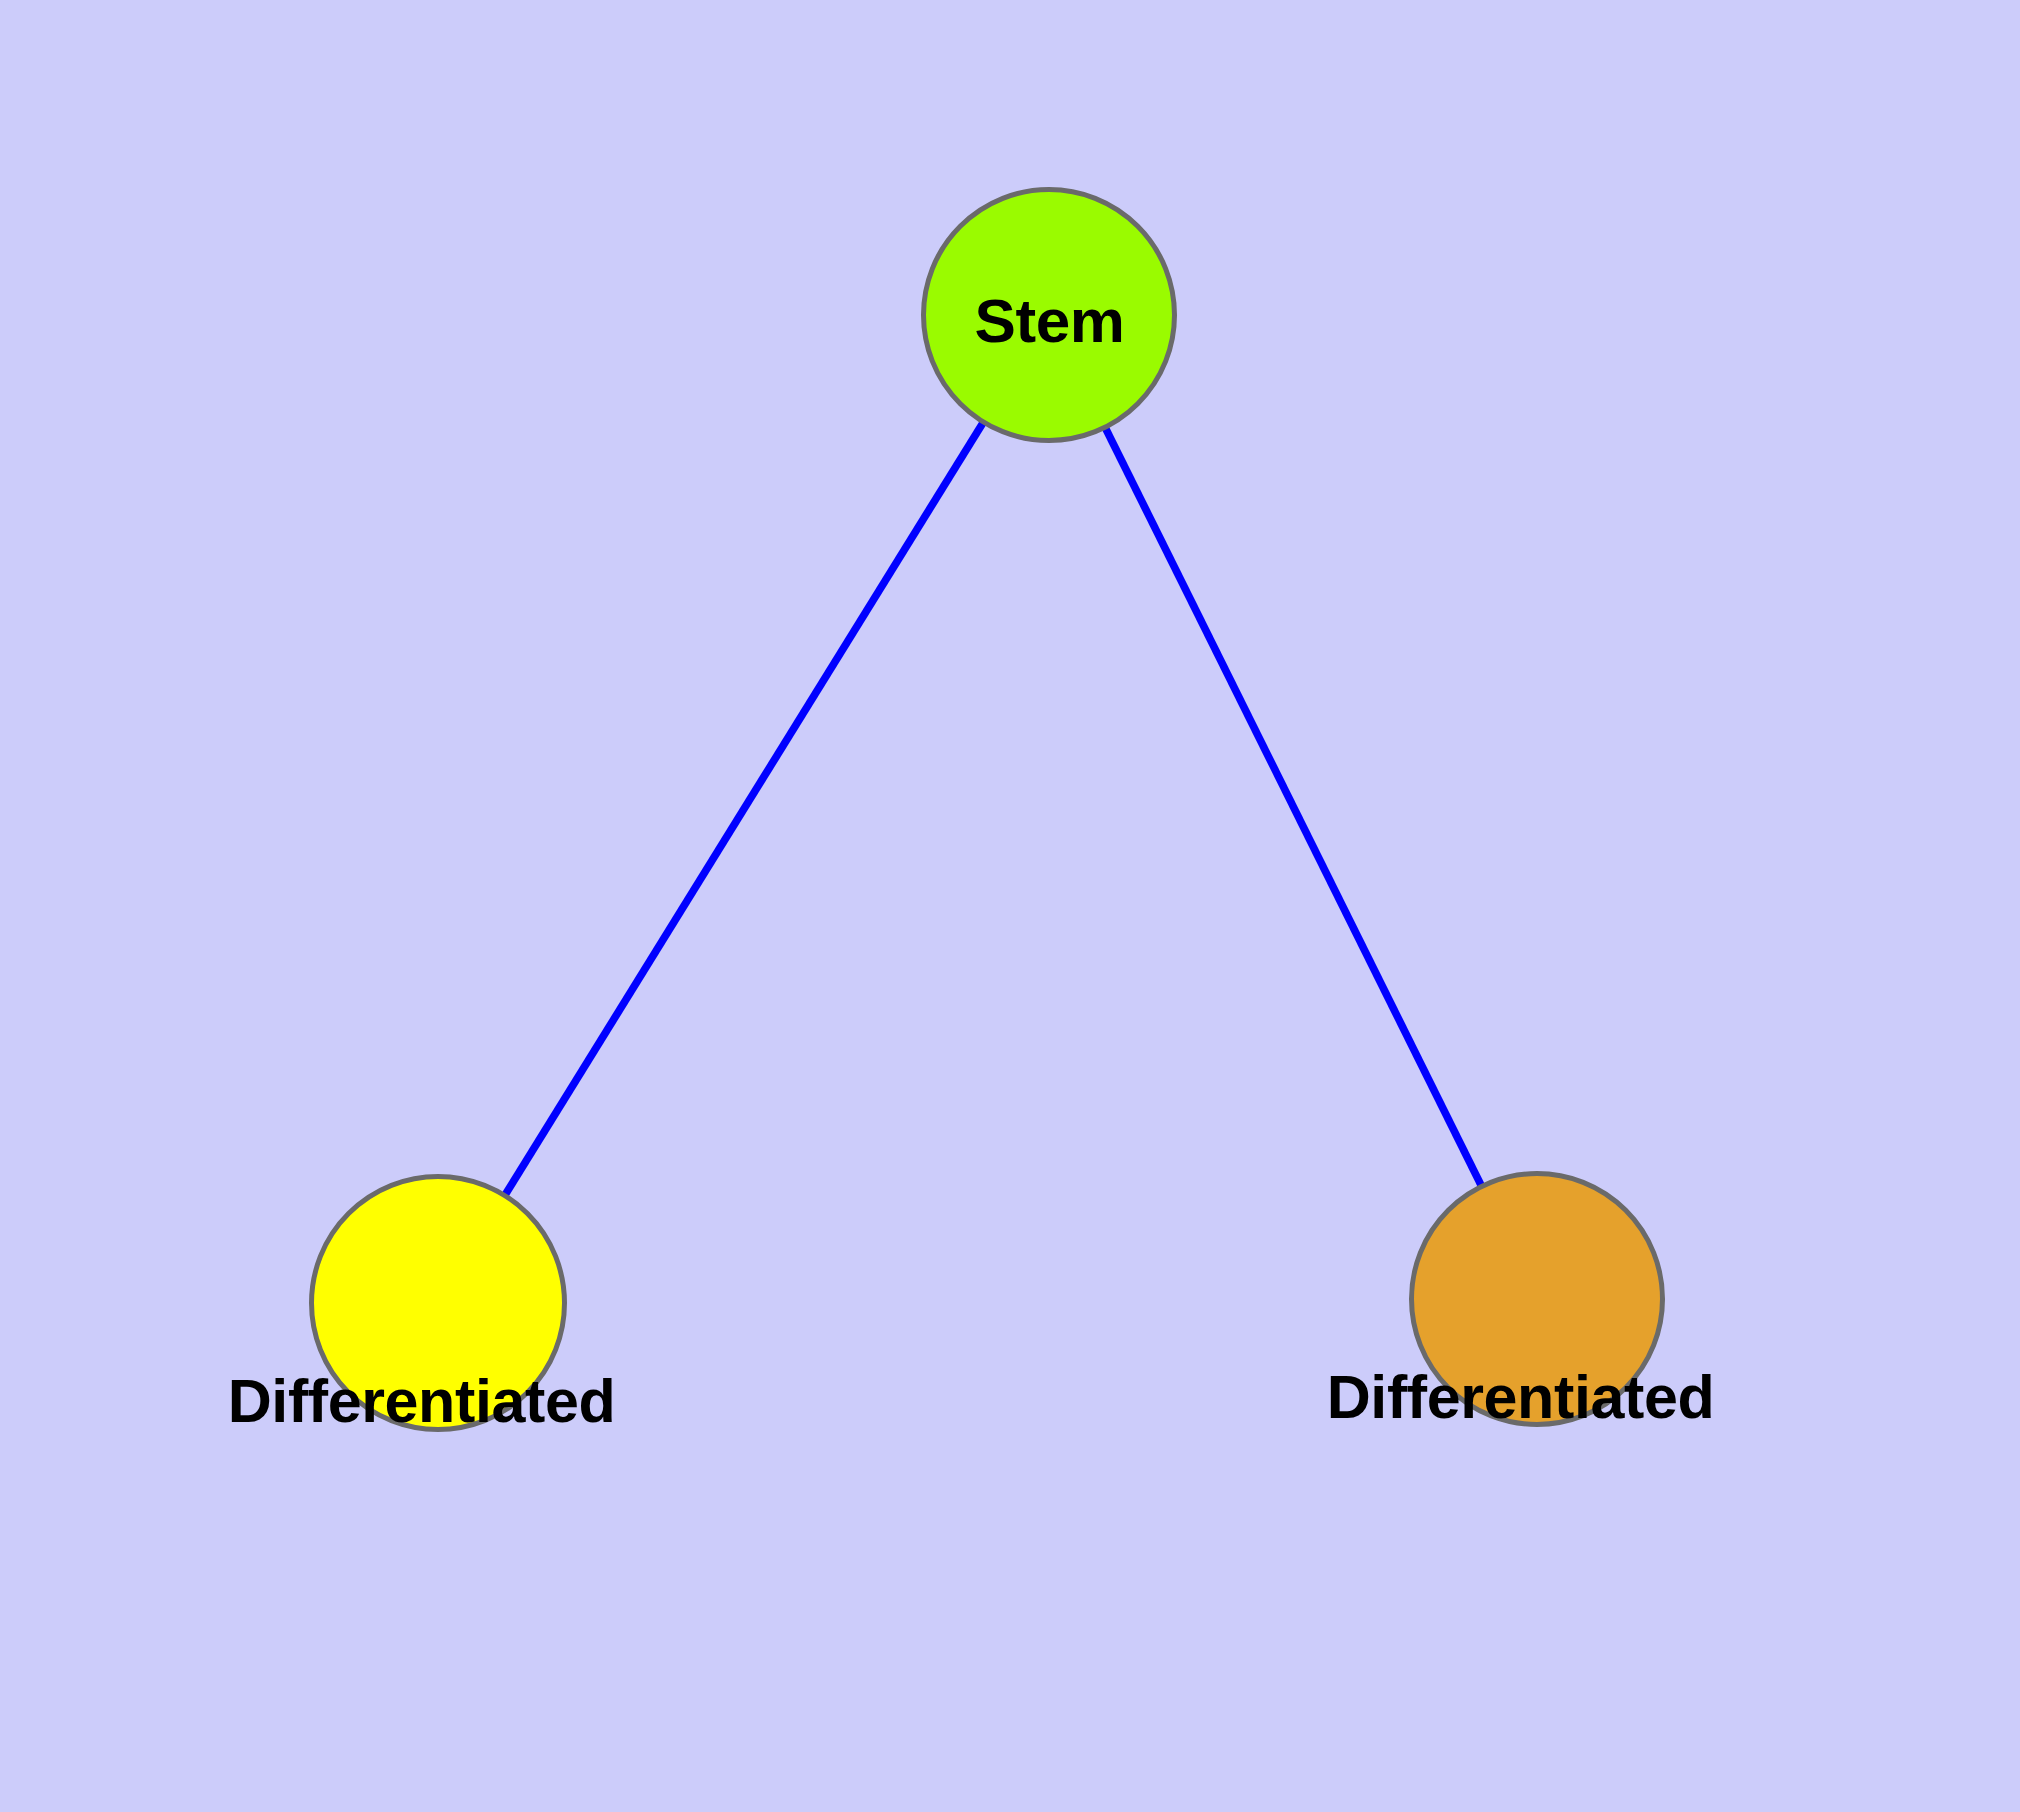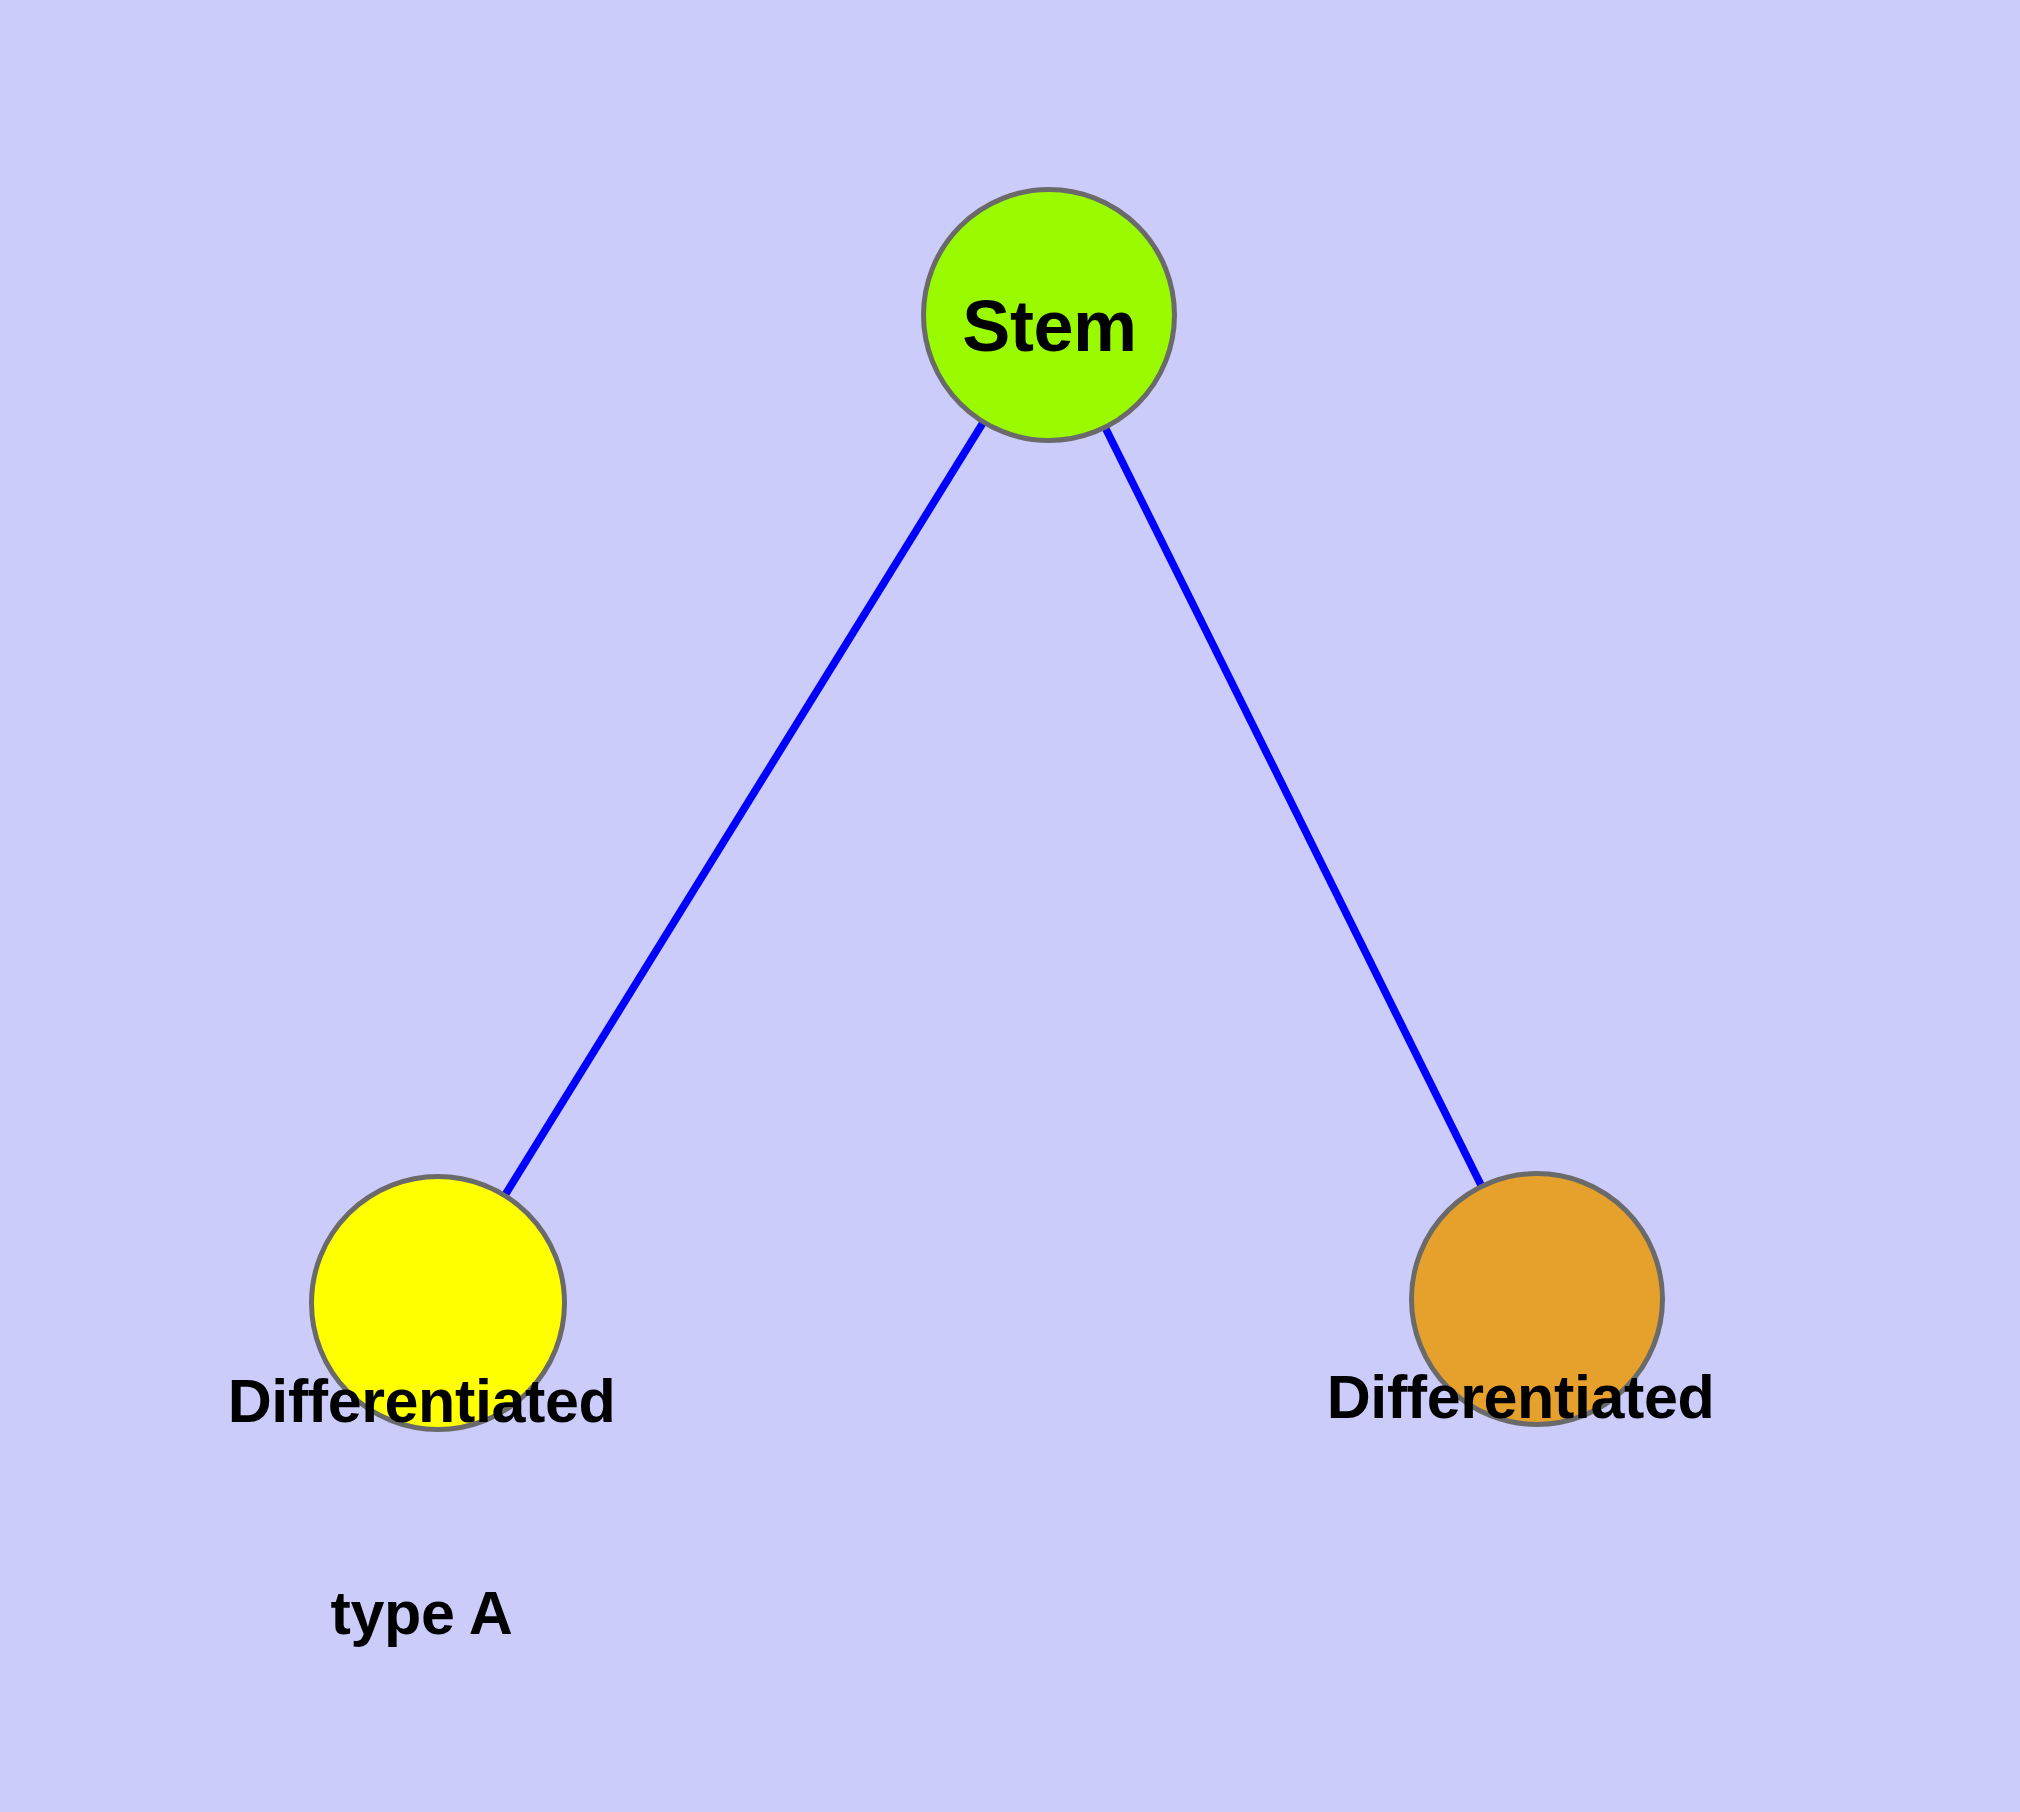--- a/index.html
+++ b/index.html
@@ -51,25 +51,24 @@
     <line x1="1238" y1="372" x2="517" y2="1537" stroke="#0000ff" stroke-width="9"></line>
     <line x1="1238" y1="372" x2="1814" y2="1533" stroke="#0000ff" stroke-width="9"></line>
   </svg>
 
   <div class="graph-node" style="left: 921px; top: 187px; width: 256px; height: 256px; background: rgb(154, 251, 0); border-color: rgb(106, 106, 106);"></div>
 
   <div class="graph-node" style="left: 309px; top: 1174px; width: 258px; height: 258px; background: rgb(255, 255, 0); border-color: rgb(106, 106, 106);"></div>
 
   <div class="graph-node" style="left: 1409px; top: 1171px; width: 256px; height: 256px; background: rgb(229, 161, 44); border-color: rgb(106, 106, 106);"></div>
 
-  <div class="node-label" style="left:795px; top:285px; width:509px; font-size:72px;">Stem</div>
+  <div class="node-label" style="left:795px; top:285px; width:509px; font-size:62px;">Stem</div>
 
   <div class="node-label" style="left:167px; top:1224px; width:509px; font-size:61px;">
     <div>Differentiated</div>
-    <div>type A</div>
   </div>
 
   <div class="node-label" style="left:1266px; top:1220px; width:509px; font-size:61px;">
     <div>Differentiated</div>
   </div>
 
 </div>
 
 
 </body></html>

